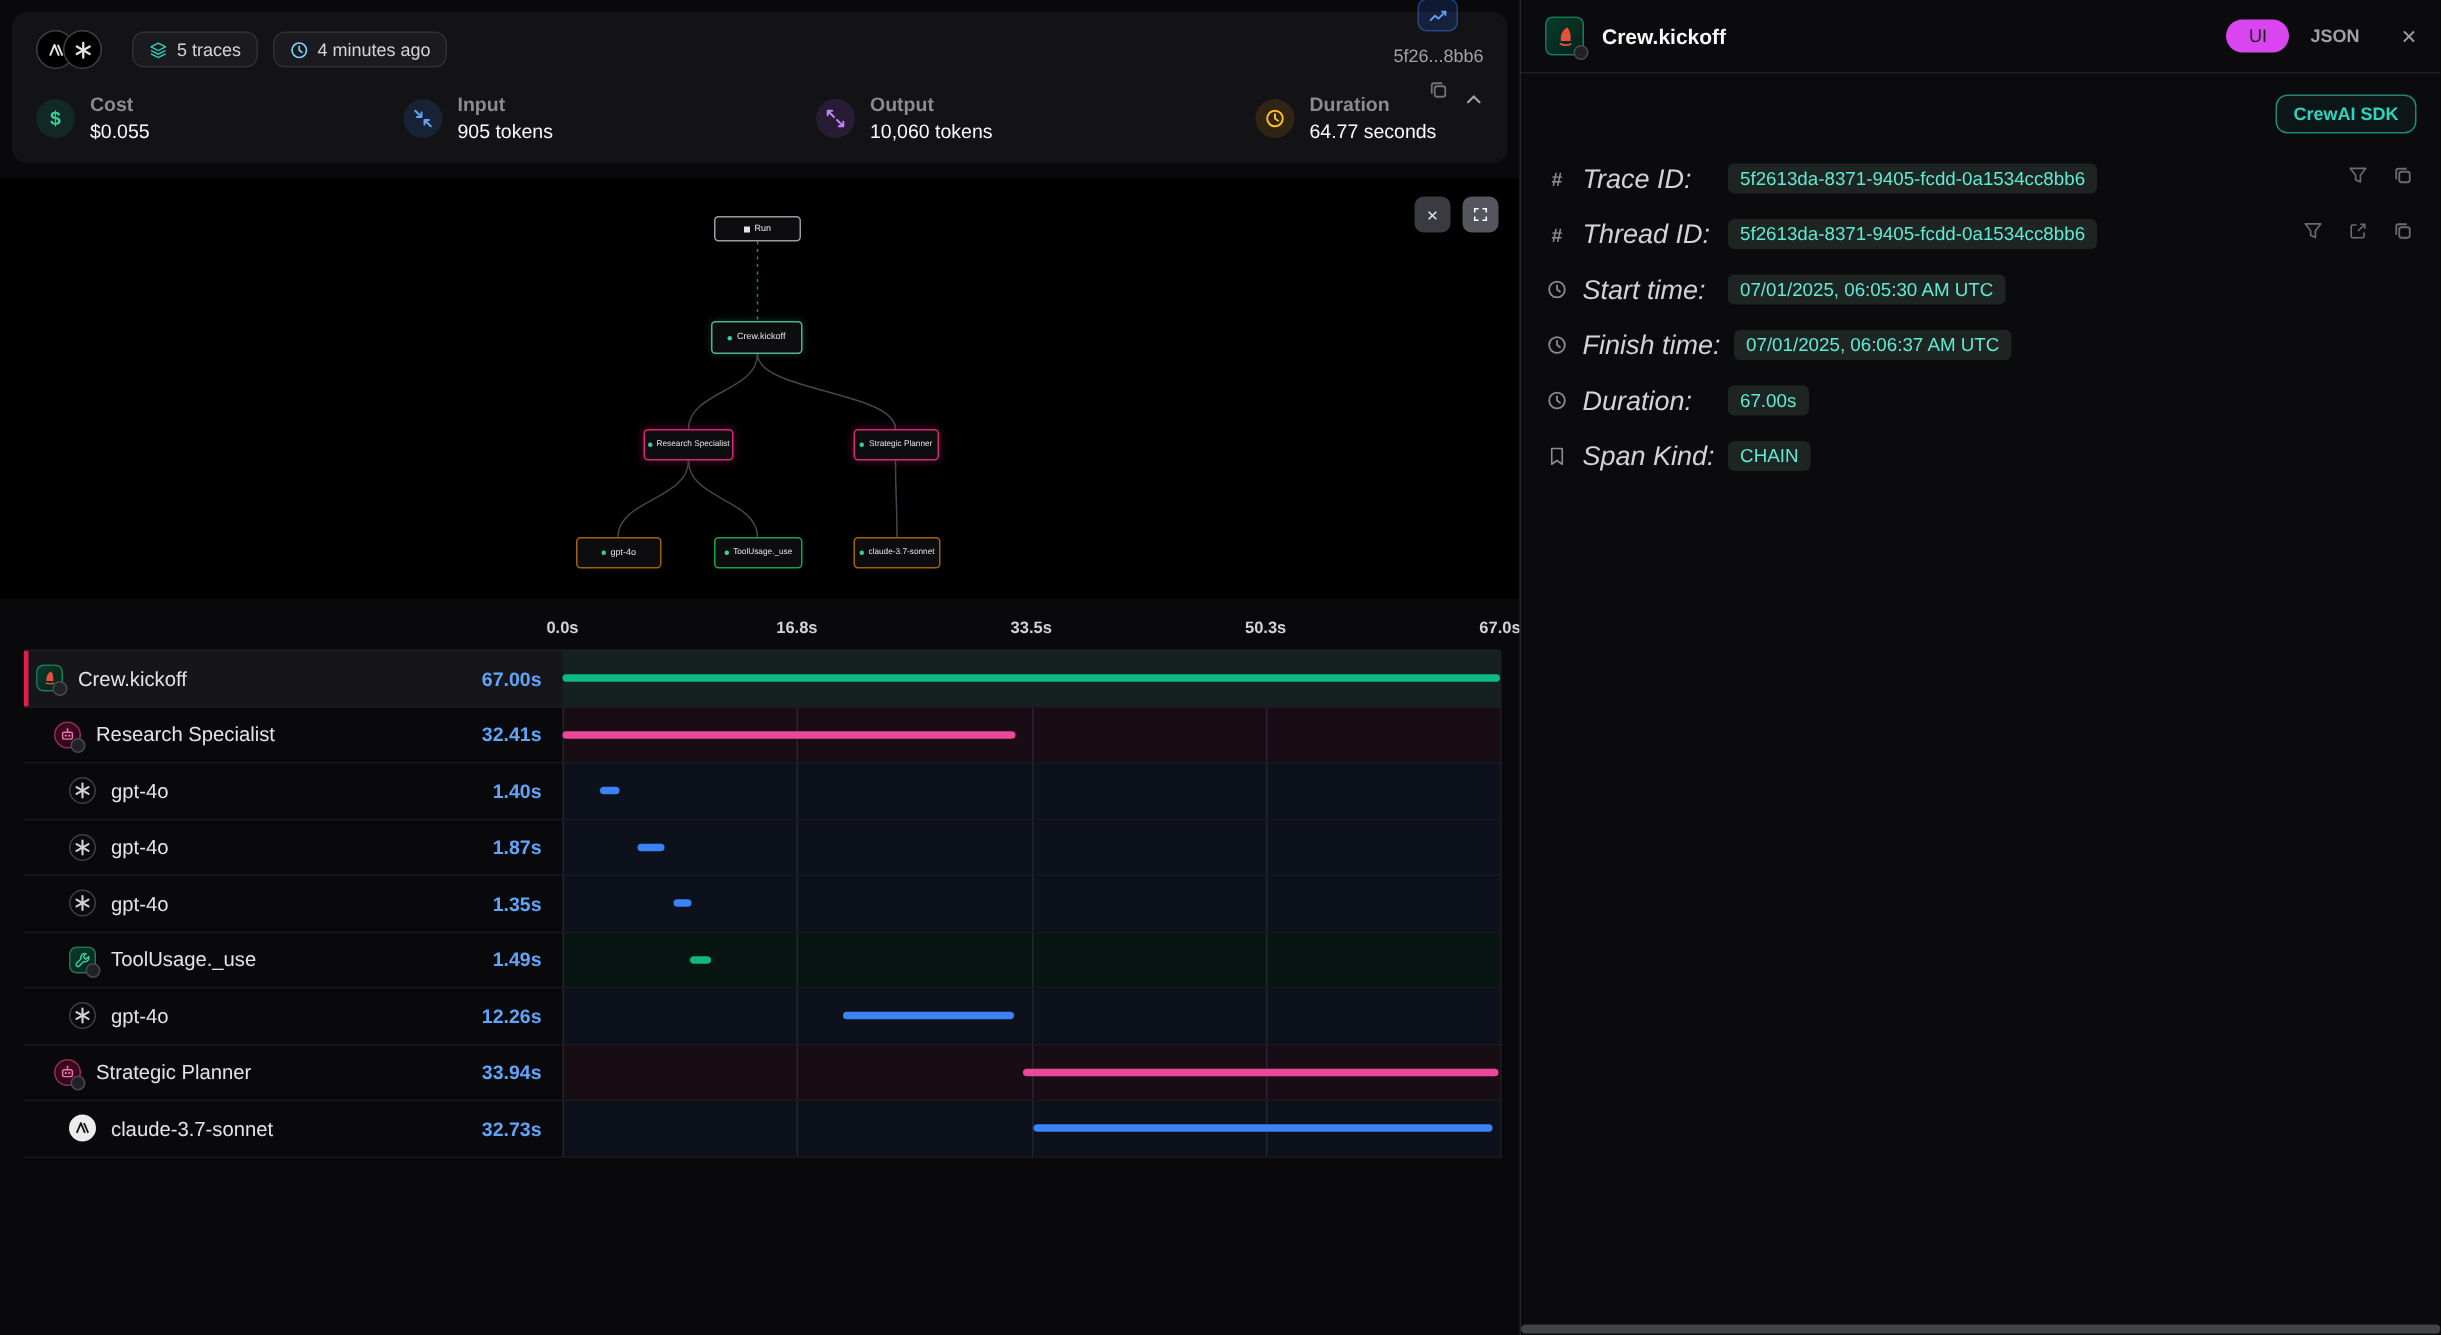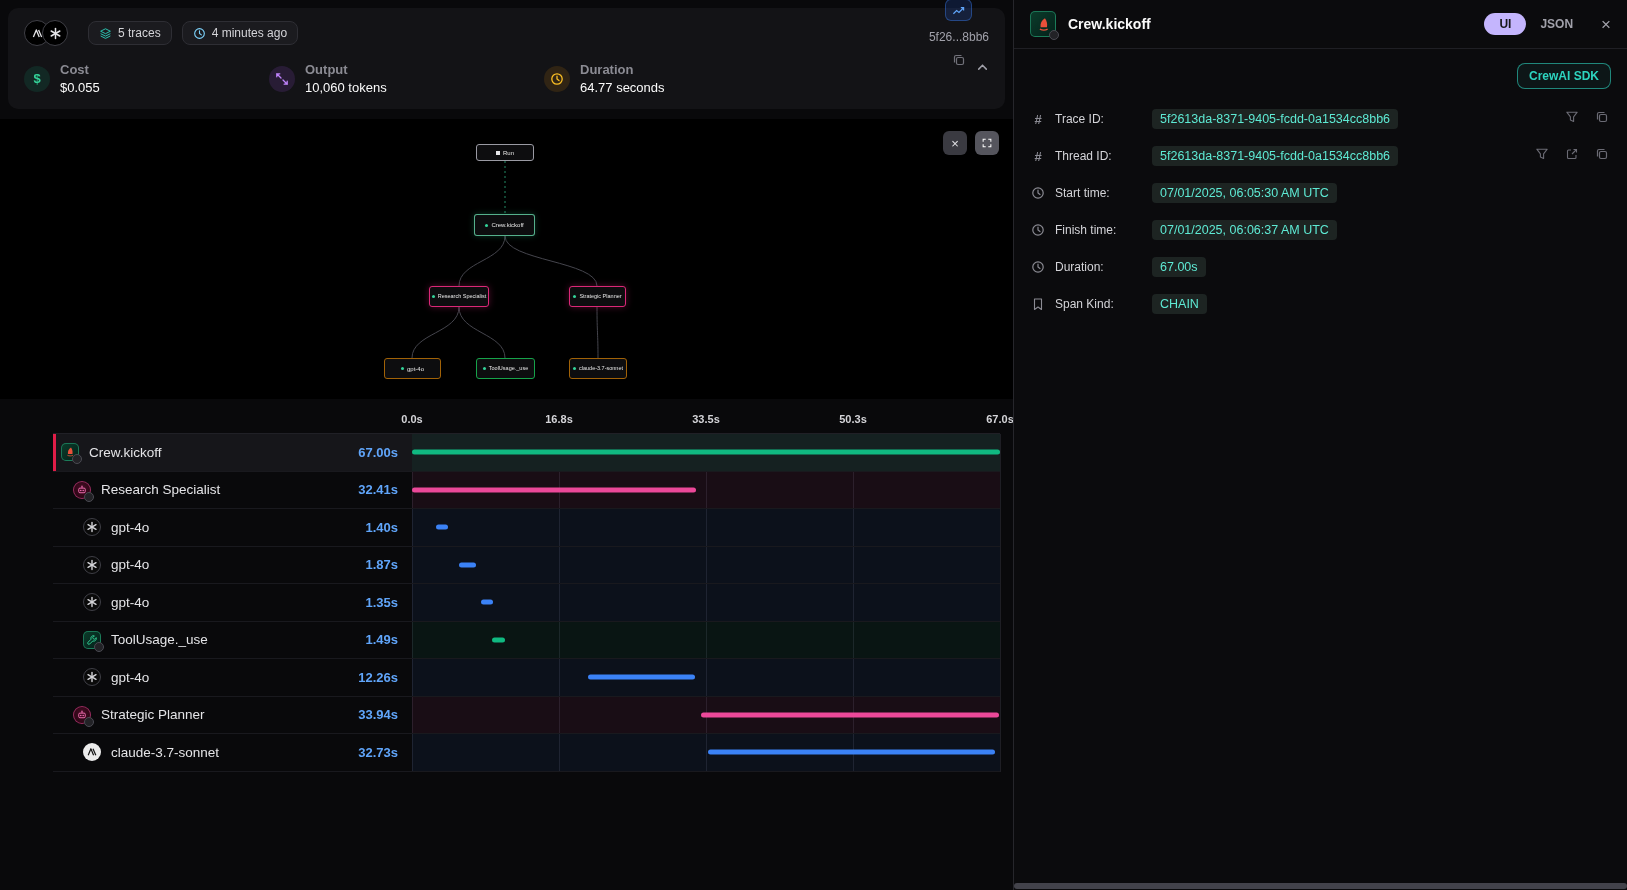--- a/index.html
+++ b/index.html
@@ -89,21 +89,21 @@
   }
   .gdot { width:3px; height:3px; border-radius:50%; background:#34d399; flex:none; }
   .gsq  { width:4px; height:4px; background:#e4e4e7; flex:none; }
   .nc-gray   { border-color:#9a9aa3; }
   .nc-teal   { border-color:rgba(110,231,183,.75); box-shadow:0 0 6px rgba(52,211,153,.25); }
   .nc-pink   { border-color:#db2777; box-shadow:0 0 7px rgba(219,39,119,.35); }
   .nc-yellow { border-color:#a16207; }
   .nc-green  { border-color:#16a34a; }
 
   
-  .timeline { padding:14px 13px 0 16px;margin-left:37px; }
+  .timeline { padding:14px 13px 0 16px; }
   .axis { position:relative; height:20px; margin-left:359px; }
   .tick {
     position:absolute; transform:translateX(-50%);
     color:#d4d4d8; font-size:11px; font-weight:700; top:0;
   }
   .rows { position:relative; border-top:1px solid #202026; }
   .grid-overlay { position:absolute; left:359px; right:0; top:0; bottom:0; pointer-events:none; }
   .gl { position:absolute; top:0; bottom:0; width:1px; background:#1e1e24; }
   .row { display:flex; height:37.5px; border-bottom:1px solid #19191e; position:relative; }
   .row.selected { background:#16161a; box-shadow:inset 3px 0 0 #e11d48; }
@@ -143,37 +143,37 @@
   }
   .rhead {
     display:flex; align-items:center; gap:10px;
     padding:11px 16px; border-bottom:1px solid #1f1f24;
   }
   .rhead .ric { width:26px; height:26px; margin-right:2px; }
   .rhead .ric svg { width:17px; height:17px; }
   .rtitle { font-size:14px; font-weight:700; color:#fafafa; }
   .rtabs { margin-left:auto; display:flex; align-items:center; gap:4px; }
   .tab-ui {
-    background:#c4b5fd; color:#17171a; border-radius:999px;
-    padding:4px 15px; font-size:12px; font-weight:700; cursor:pointer;
+    background:#d946ef; color:#17171a; border-radius:999px;
+    padding:4px 15px; font-size:12px; font-weight:400; cursor:pointer;
   }
   .tab-json { color:#a1a1aa; font-size:12px; font-weight:600; padding:4px 10px; cursor:pointer; }
   .rclose { color:#a1a1aa; font-size:17px; margin-left:8px; cursor:pointer; line-height:1; }
 
   .rbody { padding:14px 16px; flex:1; }
   .sdkrow { display:flex; justify-content:flex-end; margin-bottom:18px; }
   .sdk {
     border:1px solid rgba(45,212,191,.6); color:#2dd4bf;
     background:rgba(45,212,191,.06); font-size:12px; font-weight:700;
     padding:5px 11px; border-radius:8px;
   }
   .frow { display:flex; align-items:center; gap:9px; min-height:24px; margin-bottom:13px; }
   .ficon { width:16px; color:#8b8b93; display:flex; justify-content:center; font-size:13px; font-weight:700; flex:none; }
   .ficon svg { width:14px; height:14px; }
-  .flabel { color:#d4d4d8; font-size:12px; min-width:88px; }
+  .flabel { color:#d4d4d8; font-size:18px; min-width:88px;font-style:italic; }
   .chip {
     background:#1d2422; color:#5eead4; font-size:12.5px;
     padding:3px 8px; border-radius:4px; white-space:nowrap;
   }
   .factions { margin-left:auto; display:flex; gap:16px; color:#6b6b74; padding-right:2px; }
   .factions .icon-btn { color:#6b6b74; }
 
   .attrs {
     margin-top:6px; border-top:1px solid #1f1f24; border-bottom:1px solid #1f1f24;
     padding:12px 2px; display:flex; align-items:center; gap:10px; cursor:pointer;
@@ -248,20 +248,34 @@
 
       <div class="stats">
         <div class="stat">
           <span class="sicon si-green">$</span>
           <span class="stext">
               <span class="slabel">Cost</span>
               <span class="svalue">$0.055</span>
             </span>
         </div>
         <div class="stat">
+          <span class="sicon si-blue">
+            <svg viewBox="0 0 14 14">
+                <g stroke="currentColor" fill="none" stroke-width="1.3" stroke-linecap="round">
+                  <path d="M1.8 1.8 L6 6 M6 6 H3 M6 6 V3"></path>
+                  <path d="M12.2 12.2 L8 8 M8 8 H11 M8 8 V11"></path>
+                </g>
+              </svg>
+          </span>
+          <span class="stext">
+              <span class="slabel">Input</span>
+              <span class="svalue">905 tokens</span>
+            </span>
+        </div>
+        <div class="stat">
           <span class="sicon si-purple">
             <svg viewBox="0 0 14 14">
                 <g stroke="currentColor" fill="none" stroke-width="1.3" stroke-linecap="round">
                   <path d="M6 6 L1.8 1.8 M1.8 1.8 H4.8 M1.8 1.8 V4.8"></path>
                   <path d="M8 8 L12.2 12.2 M12.2 12.2 H9.2 M12.2 12.2 V9.2"></path>
                 </g>
               </svg>
           </span>
           <span class="stext">
               <span class="slabel">Output</span>

